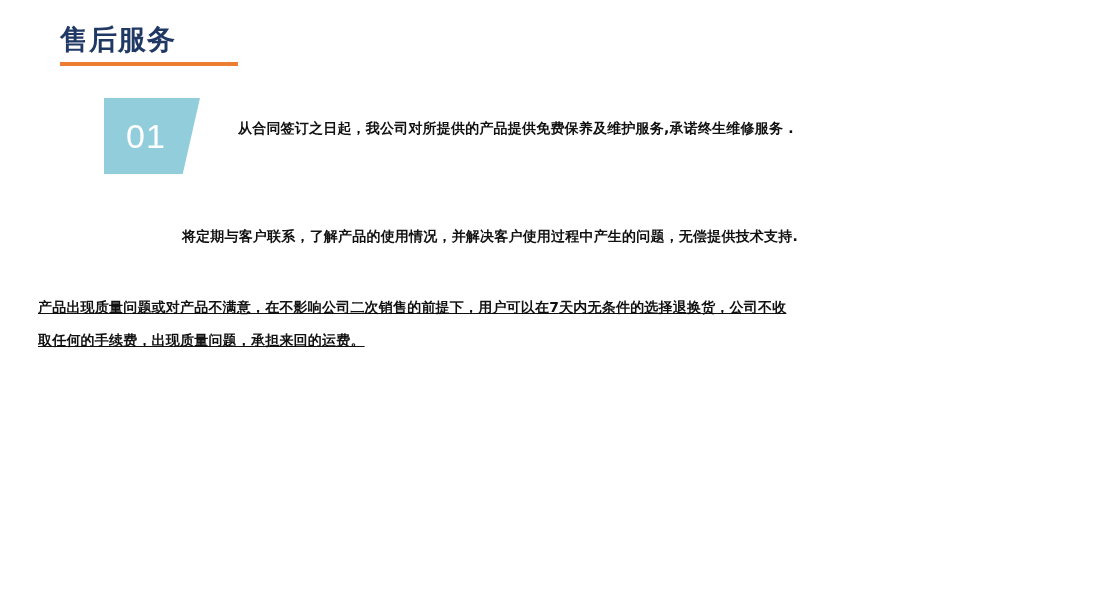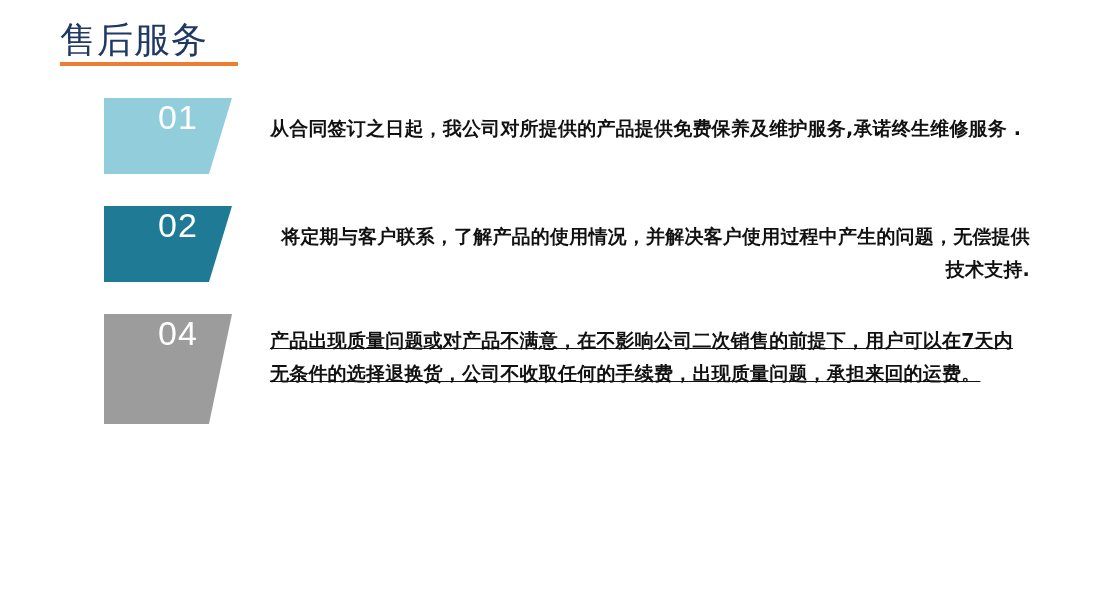--- a/index.html
+++ b/index.html
@@ -20,22 +20,22 @@
   }
 
   
   .title-block {
     position: absolute;
     left: 60px;
     top: 20px;
   }
   .slide-title {
     font-family: "DejaVu Sans", sans-serif;
-    font-size: 36px;
-    font-weight: normal;
+    font-size: 28px;
+    font-weight: bold;
     color: #1f3864;
     letter-spacing: 1px;
     line-height: 40px;
     white-space: nowrap;
   }
   .title-underline {
     margin-top: 2px;
     width: 178px;
     height: 4px;
     background: #ed7d31;
@@ -53,39 +53,38 @@
     display: flex;
     align-items: flex-start;
   }
   .num-shape {
     position: relative;
     width: 96px;
     flex: 0 0 96px;
     margin-left: 104px;
     height: 76px;
     display: flex;
-    align-items: flex-start;
+    align-items: center;
     justify-content: center;
     color: #ffffff;
     font-family: "Liberation Sans", sans-serif;
     font-size: 34px;
     font-weight: 400;
     letter-spacing: 1px;
     
     clip-path: polygon(0% 0%, 100% 0%, 82% 100%, 0% 100%);
-    padding-left: 32px;
   }
   .num-text {
     transform: translateX(-6px);
   }
   .item-body {
     margin-left: 38px;
     width: 760px;
     font-family: "DejaVu Sans", sans-serif;
-    font-size: 19px;
+    font-size: 14px;
     font-weight: bold;
     color: #111111;
     line-height: 33px;
     letter-spacing: 0.2px;
   }
 
   
   .item-1 { margin-top: 0px; }
   .item-2 { margin-top: 32px; }
   .item-3 { margin-top: 32px; }
@@ -111,28 +110,22 @@
   <div class="items">
 
     <div class="item item-1">
       <div class="num-shape" style="background:#92cddc;">
         <span class="num-text">01</span>
       </div>
       <div class="item-body">从合同签订之日起，我公司对所提供的产品提供免费保养及维护服务,承诺终生维修服务 .</div>
     </div>
 
     <div class="item item-2">
-      <div class="num-shape" style="background:#1f7a96;">
-        <span class="num-text">02</span>
-      </div>
       <div class="item-body">将定期与客户联系，了解产品的使用情况，并解决客户使用过程中产生的问题，无偿提供技术支持.</div>
     </div>
 
 
     <div class="item item-4">
-      <div class="num-shape" style="background:#9c9c9c;">
-        <span class="num-text">04</span>
-      </div>
       <div class="item-body">产品出现质量问题或对产品不满意，在不影响公司二次销售的前提下，用户可以在7天内无条件的选择退换货，公司不收取任何的手续费，出现质量问题，承担来回的运费。</div>
     </div>
 
   </div>
 </div>
 
 </body></html>

